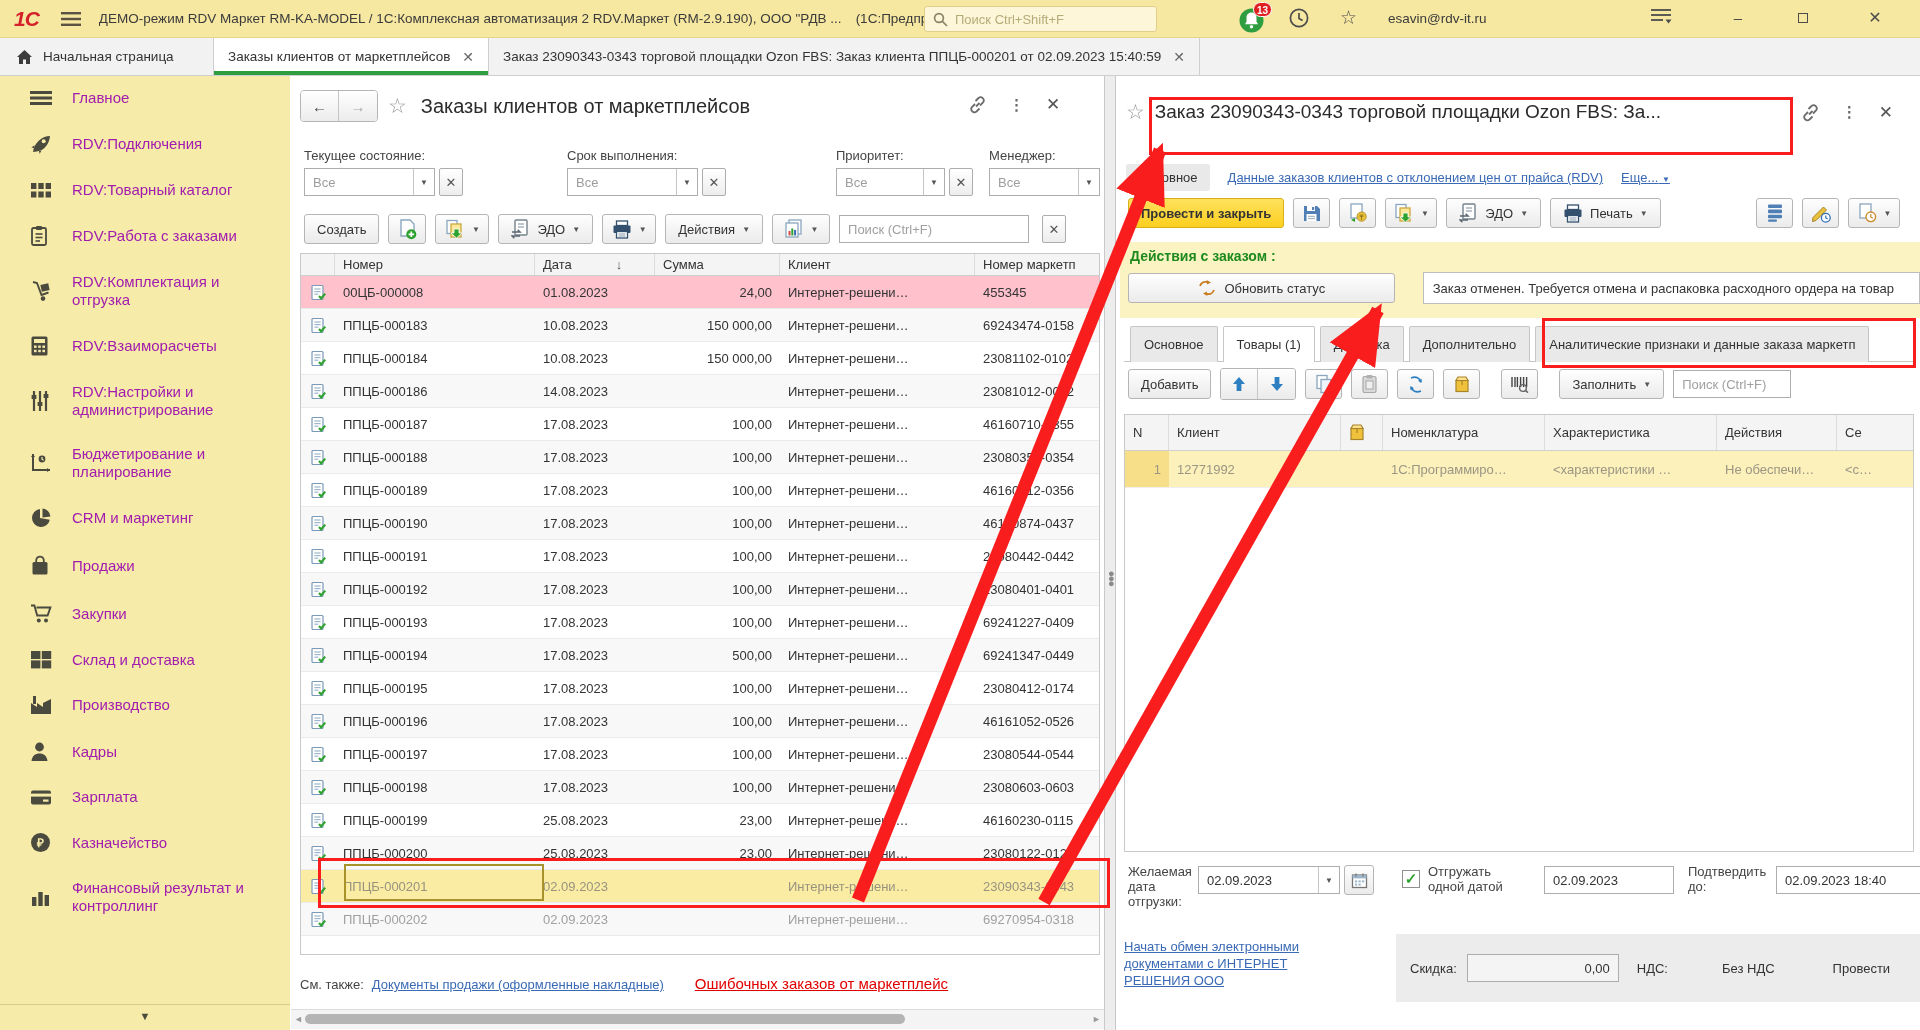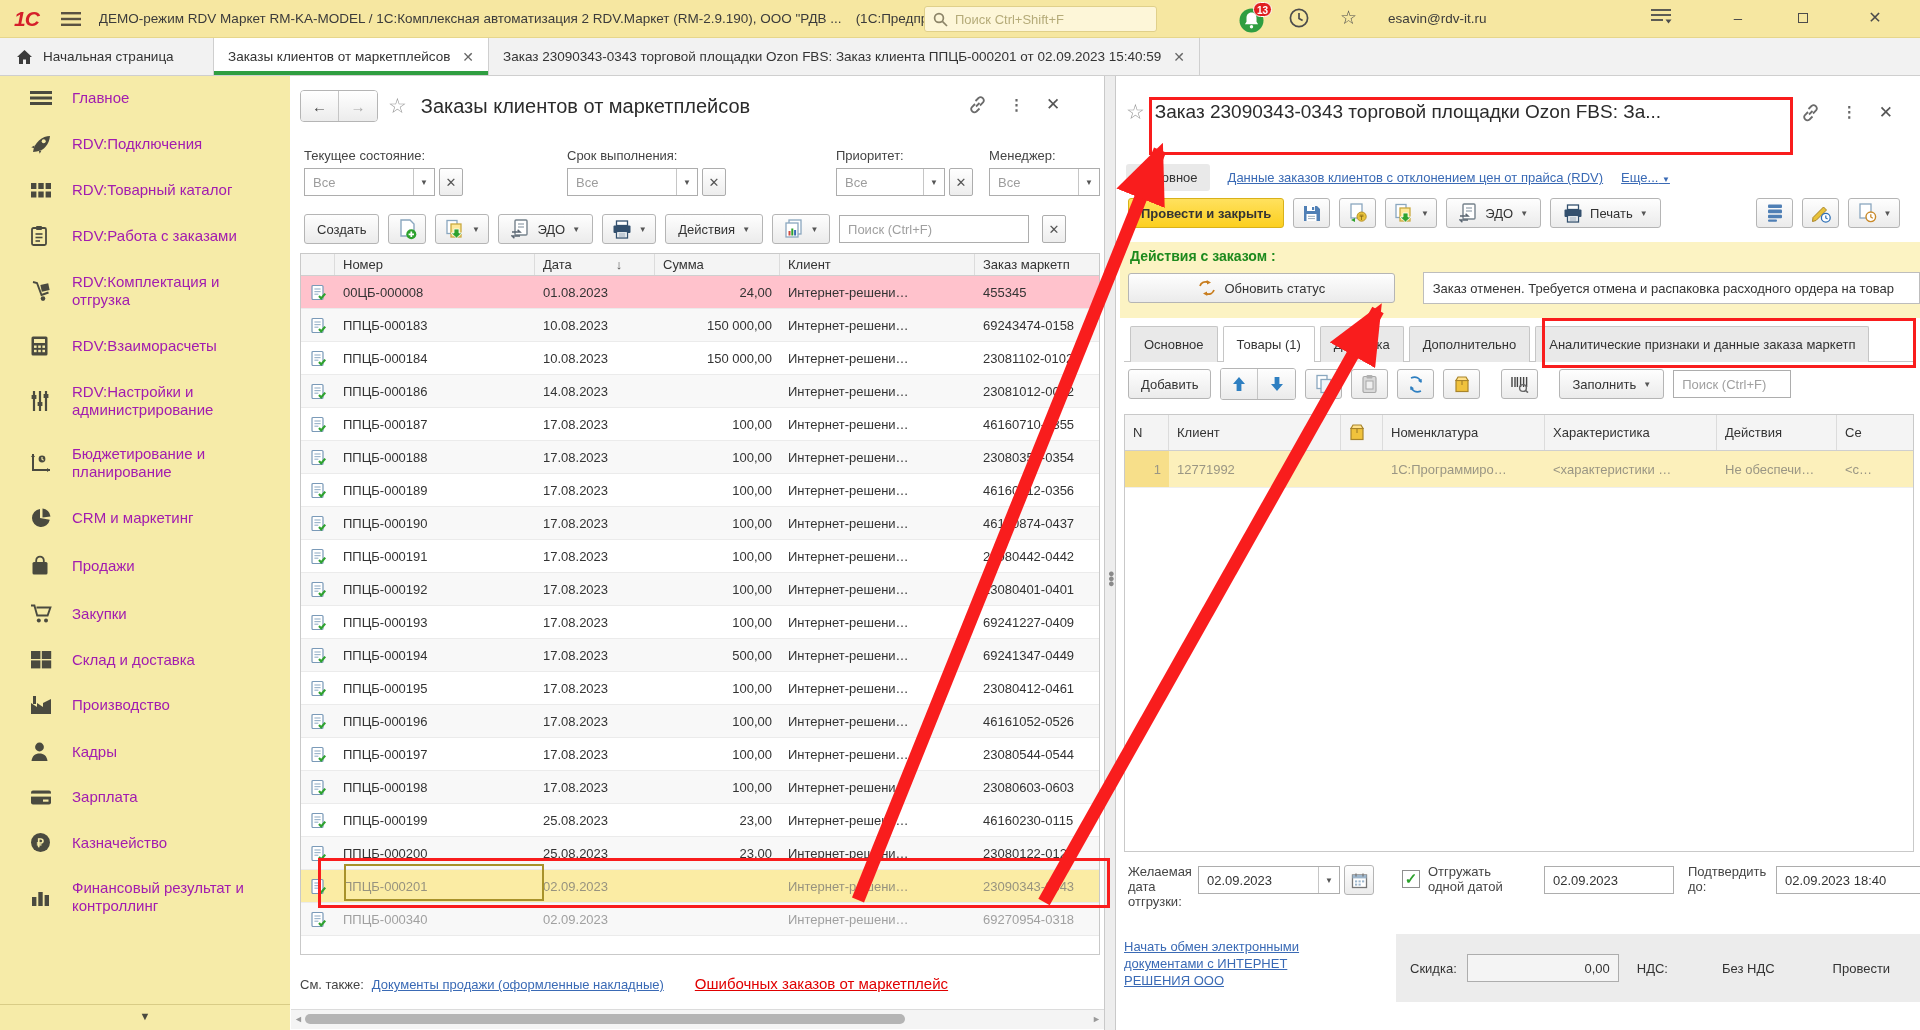--- a/index.html
+++ b/index.html
@@ -560,21 +560,21 @@
   <div id="lp-table">
     <div id="lp-thead">
       <div></div>
       <div>Номер</div>
       <div>
           <span>Дата</span>
           <span style="margin-left:44px; color:#555;">↓</span>
         </div>
       <div>Сумма</div>
       <div>Клиент</div>
-      <div style="border-right:none">Заказ маркетп</div>
+      <div style="border-right:none">Номер маркетп</div>
     </div>
     <div id="list-rows">
         <div class="lrow pink">
           <div class="c-ico">
             <span class="ico">
               <svg width="17" height="17" viewBox="0 0 17 17">
                 <rect x="2" y="1.5" width="11" height="14" rx="1" fill="#fff" stroke="#7a9ab8" stroke-width="1.2"></rect>
                 <g stroke="#9db6cc" stroke-width="1.2">
                   <line x1="4.4" y1="5" x2="10.6" y2="5"></line>
                   <line x1="4.4" y1="7.6" x2="10.6" y2="7.6"></line>
@@ -821,21 +821,21 @@
                   <line x1="4.4" y1="10.2" x2="8.4" y2="10.2"></line>
                 </g>
                 <path d="M9 12l2.2 2.4 4-4.8" fill="none" stroke="#2ea22e" stroke-width="2.2"></path>
               </svg>
             </span>
           </div>
           <div>ППЦБ-000195</div>
           <div>17.08.2023</div>
           <div class="c-sum">100,00</div>
           <div>Интернет-решени…</div>
-          <div>23080412-0461</div>
+          <div>23080412-0174</div>
         </div>
         <div class="lrow ">
           <div class="c-ico">
             <span class="ico">
               <svg width="17" height="17" viewBox="0 0 17 17">
                 <rect x="2" y="1.5" width="11" height="14" rx="1" fill="#fff" stroke="#7a9ab8" stroke-width="1.2"></rect>
                 <g stroke="#9db6cc" stroke-width="1.2">
                   <line x1="4.4" y1="5" x2="10.6" y2="5"></line>
                   <line x1="4.4" y1="7.6" x2="10.6" y2="7.6"></line>
                   <line x1="4.4" y1="10.2" x2="8.4" y2="10.2"></line>
@@ -957,21 +957,21 @@
                 <rect x="2" y="1.5" width="11" height="14" rx="1" fill="#fff" stroke="#7a9ab8" stroke-width="1.2"></rect>
                 <g stroke="#9db6cc" stroke-width="1.2">
                   <line x1="4.4" y1="5" x2="10.6" y2="5"></line>
                   <line x1="4.4" y1="7.6" x2="10.6" y2="7.6"></line>
                   <line x1="4.4" y1="10.2" x2="8.4" y2="10.2"></line>
                 </g>
                 <path d="M9 12l2.2 2.4 4-4.8" fill="none" stroke="#2ea22e" stroke-width="2.2"></path>
               </svg>
             </span>
           </div>
-          <div>ППЦБ-000340</div>
+          <div>ППЦБ-000202</div>
           <div>02.09.2023</div>
           <div class="c-sum"></div>
           <div>Интернет-решени…</div>
           <div>69270954-0318</div>
         </div>
       </div>
 
   </div>
   <div id="lp-footer">
     <span class="see">См. также:</span>

